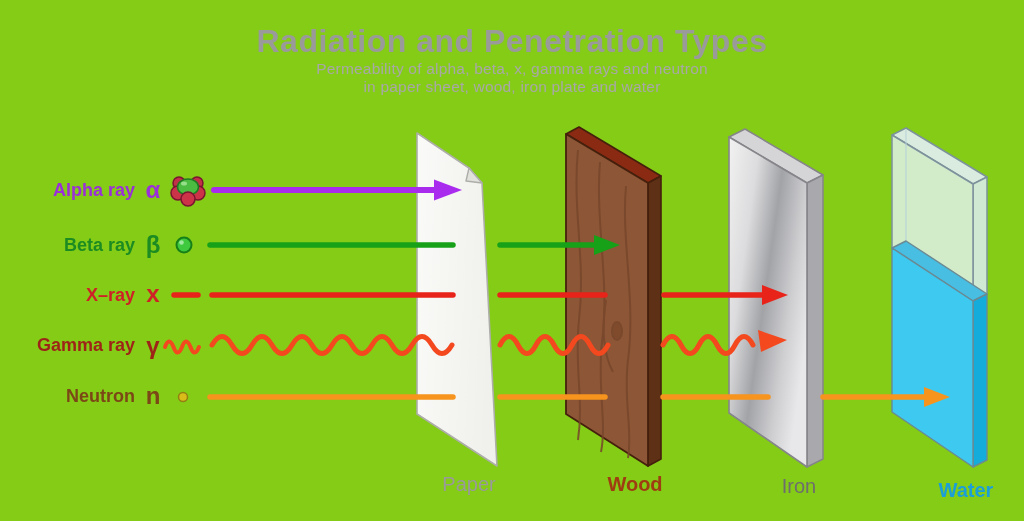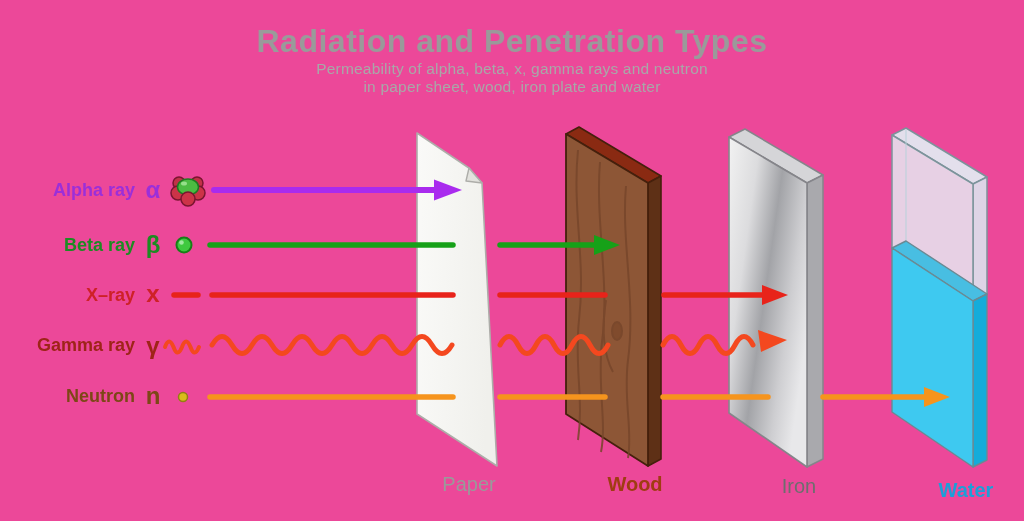--- a/index.html
+++ b/index.html
@@ -1,19 +1,19 @@
 <!DOCTYPE html>
 <html><head>
 <meta charset="utf-8">
 <style>
   html,body{margin:0;padding:0;background:#ffffff;}
   .stage{
     position:relative;
     width:1024px;height:521px;
-    background:#ec4899;
+    background:#84cc16;
     font-family:"Liberation Sans", sans-serif;
     overflow:hidden;
   }
   svg{display:block}
   text{font-family:"Liberation Sans", sans-serif;}
   .title-text{font-size:32px;font-weight:700;letter-spacing:.5px;}
   .subtitle-text{font-size:15.5px;font-weight:400;letter-spacing:.2px;}
   .ray-label{font-size:18px;font-weight:700;}
   .ray-symbol{font-size:24px;font-weight:700;}
   .barrier-label{font-size:20px;}

